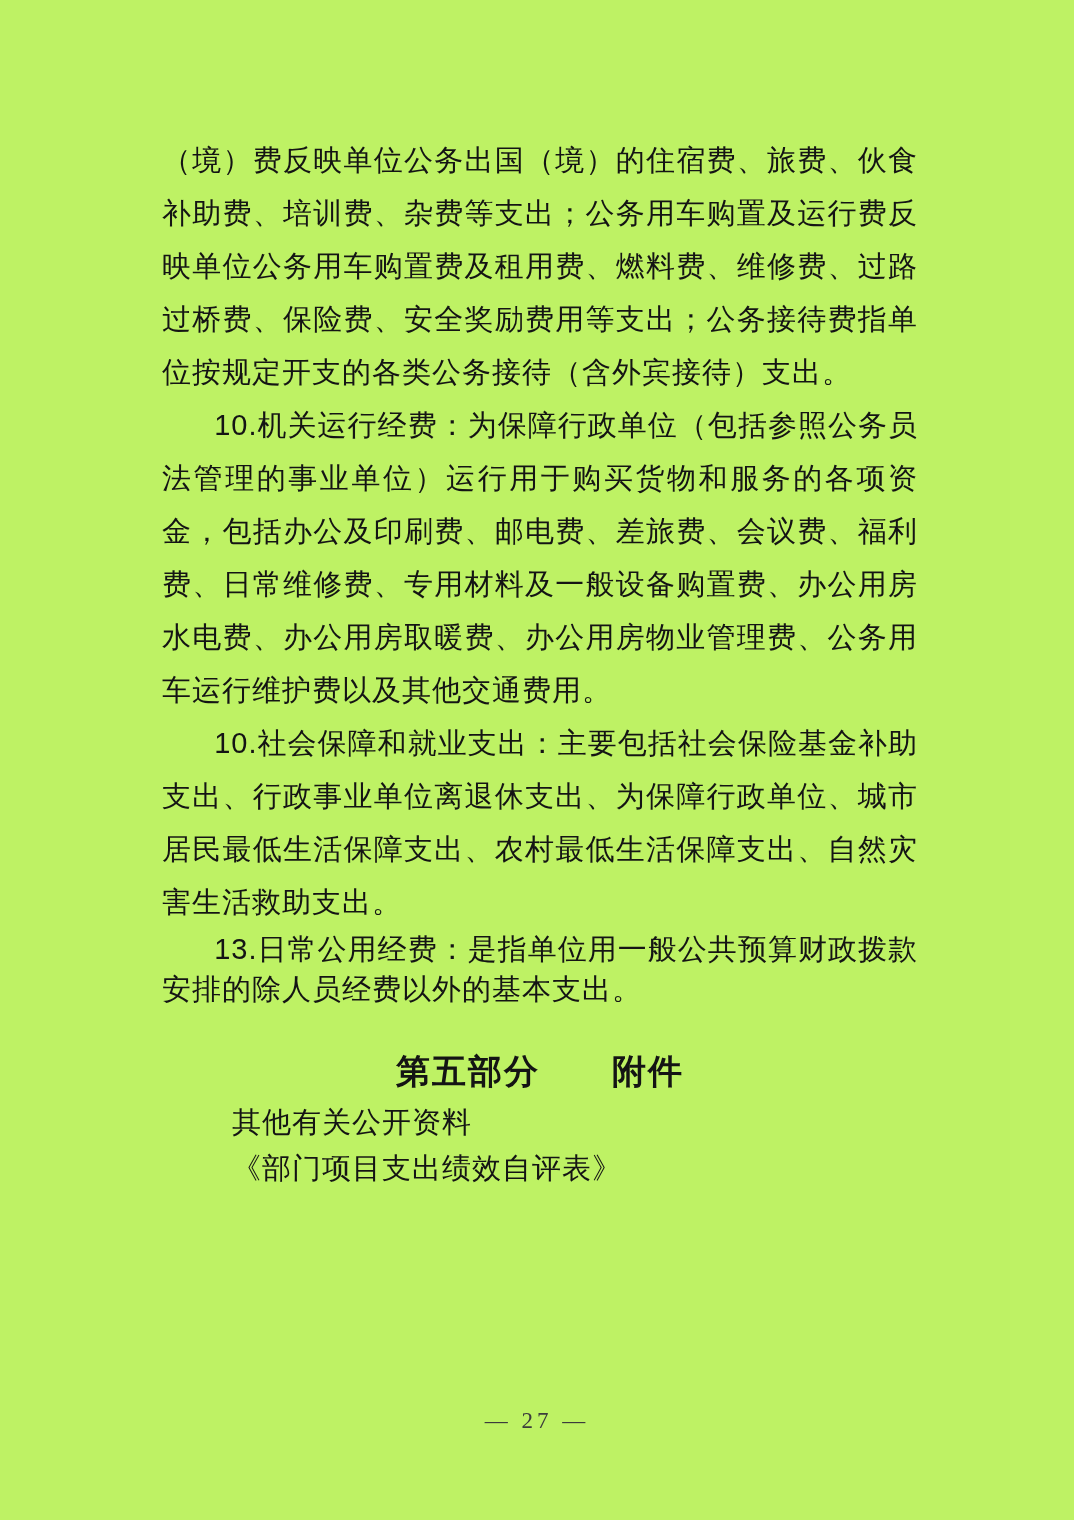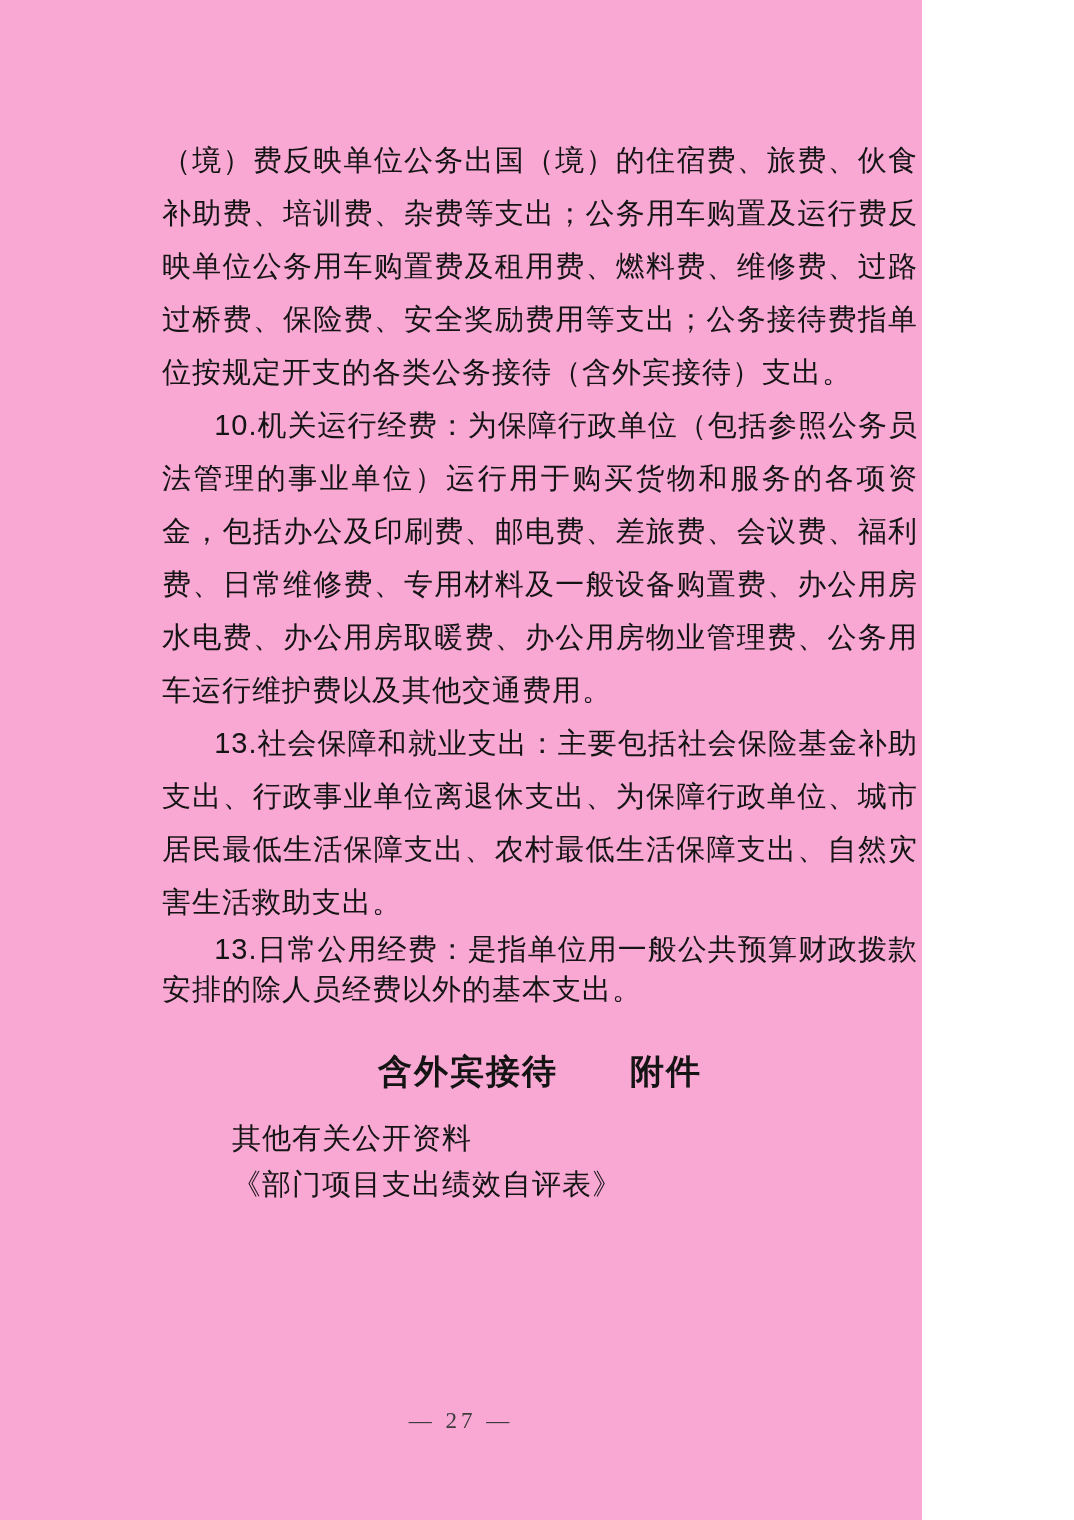--- a/index.html
+++ b/index.html
@@ -1,21 +1,21 @@
 <!DOCTYPE html>
 <html><head>
 <meta charset="utf-8">
 <style>
   * { margin: 0; padding: 0; box-sizing: border-box; }
   html, body { background: #ffffff; }
   .page {
     position: relative;
-    width: 922px;
+    width: 1074px;
     height: 1520px;
-    background: #f9a8d4;
+    background: #bef264;
     color: #141414;
     font-family: "Liberation Serif", serif;
     overflow: hidden;
   }
   .textblock {
     position: absolute;
     left: 162px;
     top: 134px;
     width: 756px;
   }
@@ -35,21 +35,21 @@
   .section-heading {
     margin-top: 40px;
     text-align: center;
     font-size: 34px;
     line-height: 44px;
     font-weight: 700;
     font-family: "Liberation Sans", sans-serif;
     letter-spacing: 2px;
   }
   .attachment {
-    margin-top: 22px;
+    margin-top: 6px;
     padding-left: 70px;
     font-size: 29px;
     letter-spacing: 1px;
   }
   .attachment .attachment-line { line-height: 46px; }
   .page-number {
     position: absolute;
     left: 0;
     top: 1408px;
     width: 100%;
@@ -63,26 +63,26 @@
 </head>
 <body>
 
 <div class="page">
   <div class="textblock">
 
     <div class="para"><span>（境）费反映单位公务出国（境）的住宿费、旅费、伙食补助费、培训费、杂费等支出；公务用车购置及运行费反映单位公务用车购置费及租用费、燃料费、维修费、过路过桥费、保险费、安全奖励费用等支出；公务接待费指单位按规定开支的各类公务接待（含外宾接待）支出。</span></div>
 
     <div class="para para-indent"><span class="lead">10.机关运行经费：</span><span>为保障行政单位（包括参照公务员法管理的事业单位）运行用于购买货物和服务的各项资金，包括办公及印刷费、邮电费、差旅费、会议费、福利费、日常维修费、专用材料及一般设备购置费、办公用房水电费、办公用房取暖费、办公用房物业管理费、公务用车运行维护费以及其他交通费用。</span></div>
 
-    <div class="para para-indent"><span class="lead">13.社会保障和就业支出：</span><span>主要包括社会保险基金补助支出、行政事业单位离退休支出、为保障行政单位、城市居民最低生活保障支出、农村最低生活保障支出、自然灾害生活救助支出。</span></div>
+    <div class="para para-indent"><span class="lead">10.社会保障和就业支出：</span><span>主要包括社会保险基金补助支出、行政事业单位离退休支出、为保障行政单位、城市居民最低生活保障支出、农村最低生活保障支出、自然灾害生活救助支出。</span></div>
 
 
     <div class="para para-indent para-tight"><span class="lead">13.日常公用经费：</span><span>是指单位用一般公共预算财政拨款安排的除人员经费以外的基本支出。</span></div>
 
-    <div class="section-heading">含外宾接待　　附件</div>
+    <div class="section-heading">第五部分　　附件</div>
 
     <div class="attachment">
       <div class="attachment-line">其他有关公开资料</div>
       <div class="attachment-line">《部门项目支出绩效自评表》</div>
     </div>
 
   </div>
 
   <div class="page-number">— 27 —</div>
 </div>

